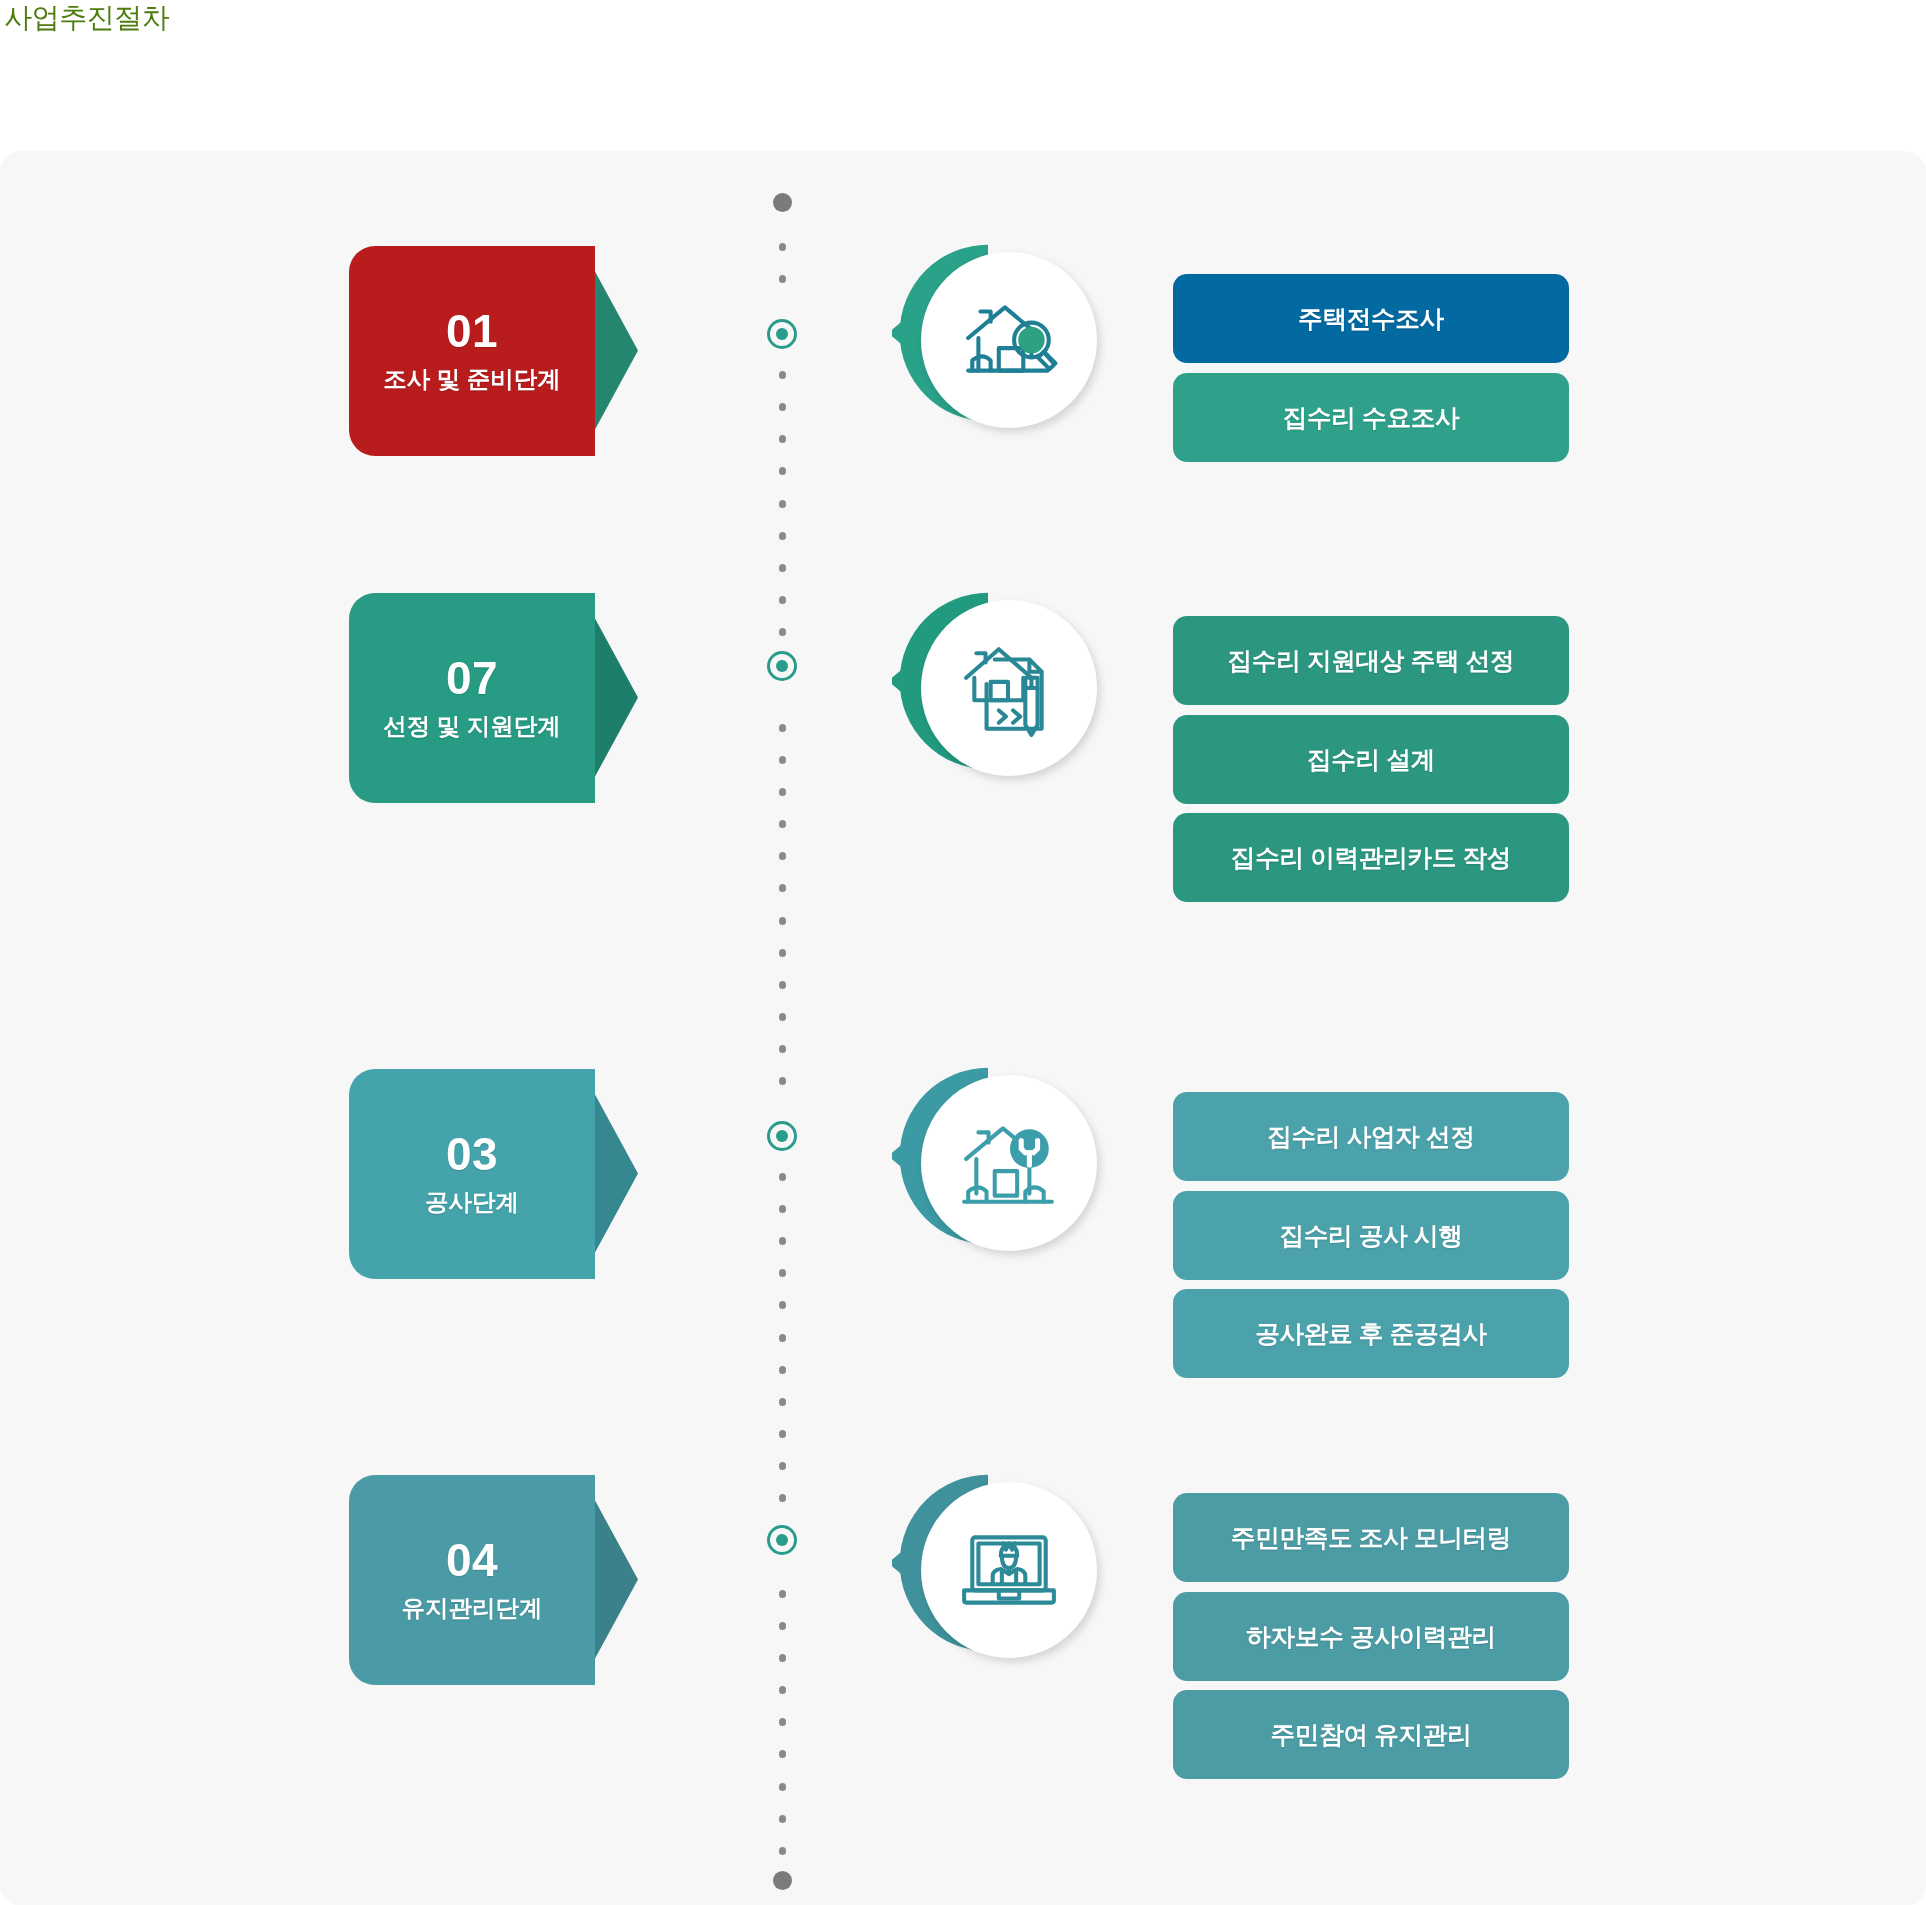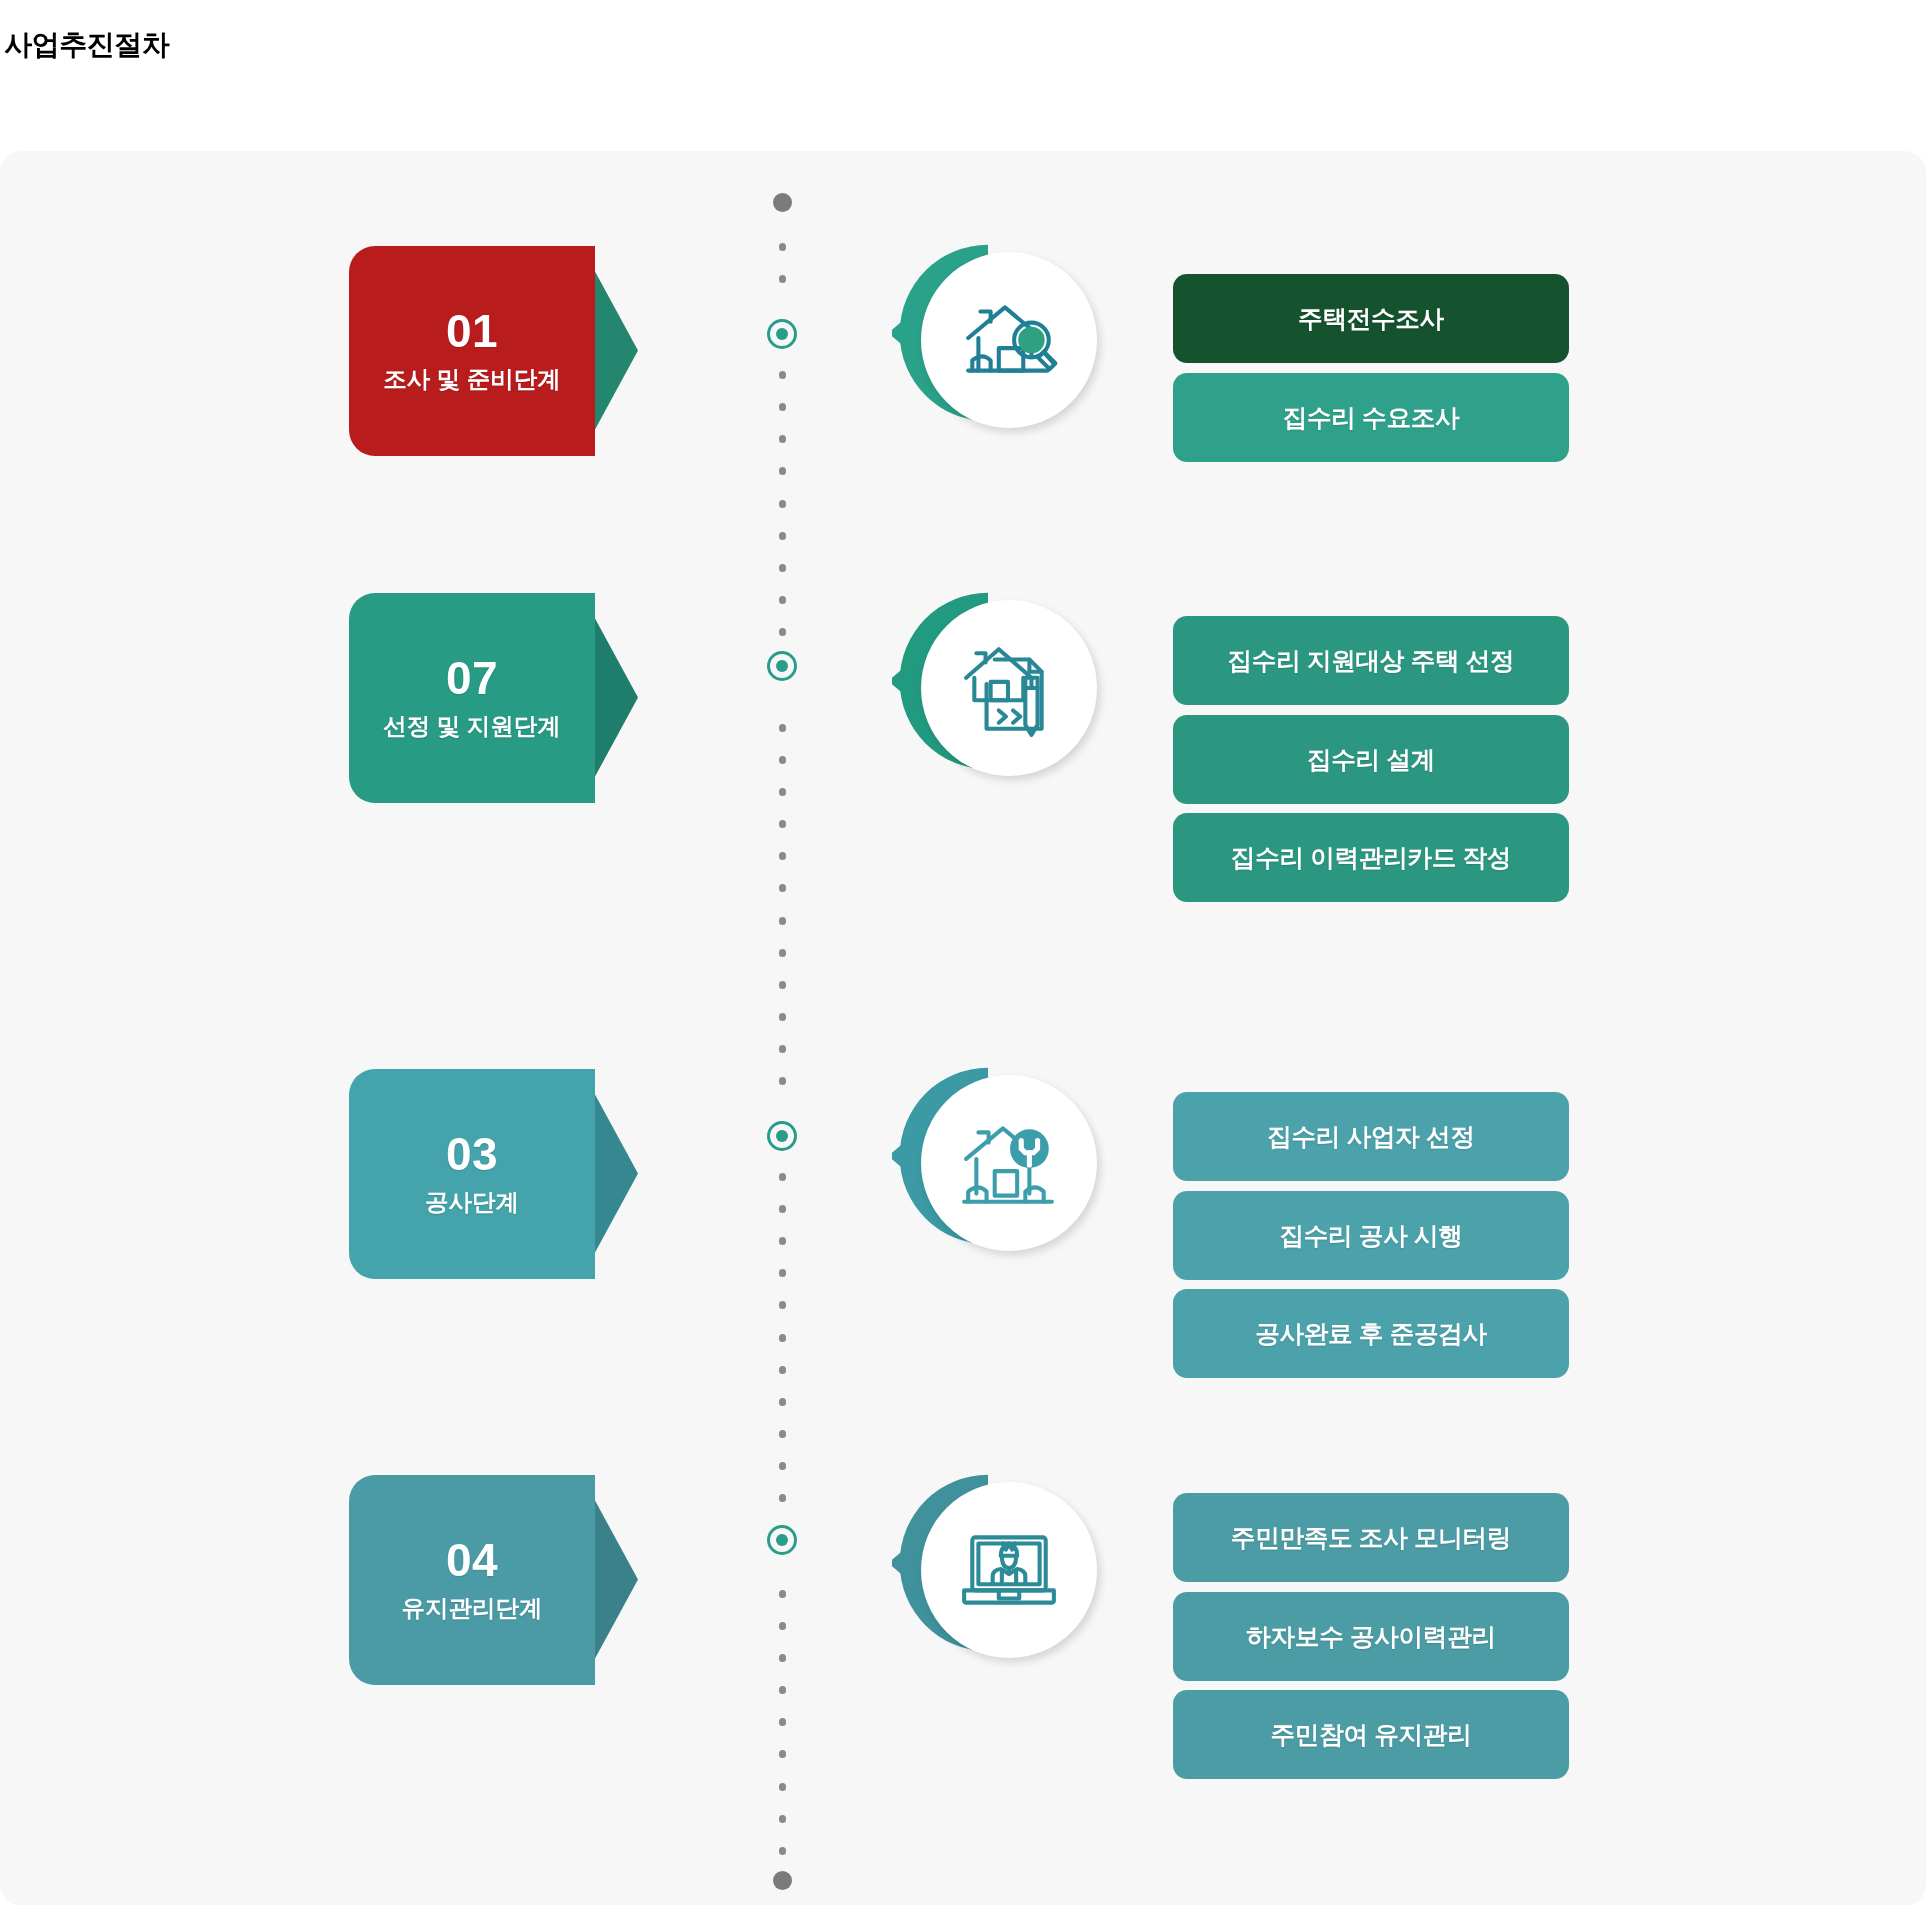--- a/index.html
+++ b/index.html
@@ -7,25 +7,24 @@
     width: 1926px; height: 1905px;
     background: #ffffff;
     font-family: "Liberation Sans", "DejaVu Sans", sans-serif;
     overflow: hidden;
   }
 
   #page-title {
     position: absolute;
     left: 4.3px; top: 0px;
     font-size: 28px;
-    font-weight: 700;
-    color: #000000;
+    font-weight: 400;
+    color: #4d7c0f;
     letter-spacing: -0.5px;
     line-height: 36px;
-    margin-top: 27px;
   }
 
   #panel {
     position: absolute;
     left: 0px; top: 151px;
     width: 1926px; height: 1755px;
     background: #f7f7f7;
     border-radius: 21.4px;
   }
 
@@ -221,21 +220,21 @@
       <path stroke="#1f7f95" fill="none" stroke-width="4" stroke-linejoin="round" stroke-linecap="round" d="M10 80 L88 80"></path>
       <path stroke="#1f7f95" fill="none" stroke-width="4" stroke-linejoin="round" stroke-linecap="round" d="M14 80 L14 70 Q24 62 32 70 L32 80"></path>
       <circle stroke="#1f7f95" fill="none" stroke-width="4" stroke-linejoin="round" stroke-linecap="round" cx="72" cy="50" r="17"></circle>
       <circle cx="72" cy="50" r="13" fill="#2ea183"></circle>
       <path stroke="#1f7f95" fill="none" stroke-width="4" stroke-linejoin="round" stroke-linecap="round" d="M84 62 L93 72"></path>
       <rect stroke="#1f7f95" fill="none" stroke-width="4" stroke-linejoin="round" stroke-linecap="round" x="83" y="62" width="8" height="16" transform="rotate(-45 87 70)"></rect>
     </svg>
      </div>
       </div>
       <div class="pills" style="top: 274px;">
-        <div class="pill" style="background: #14532d;">주택전수조사</div>
+        <div class="pill" style="background: #0369a1;">주택전수조사</div>
         <div class="pill" style="background: rgb(47, 161, 138);">집수리 수요조사</div>
       </div>
     </div>
     <div class="row" style="top: 0px;">
       <div class="badge-wrap" style="top: 593px;">
         <div class="badge-tail" style="background:#1f7e6b"></div>
      <div class="badge-body" style="background:#279b84">
        <div class="badge-num">07</div>
        <div class="badge-label">선정 및 지원단계</div>
      </div>

